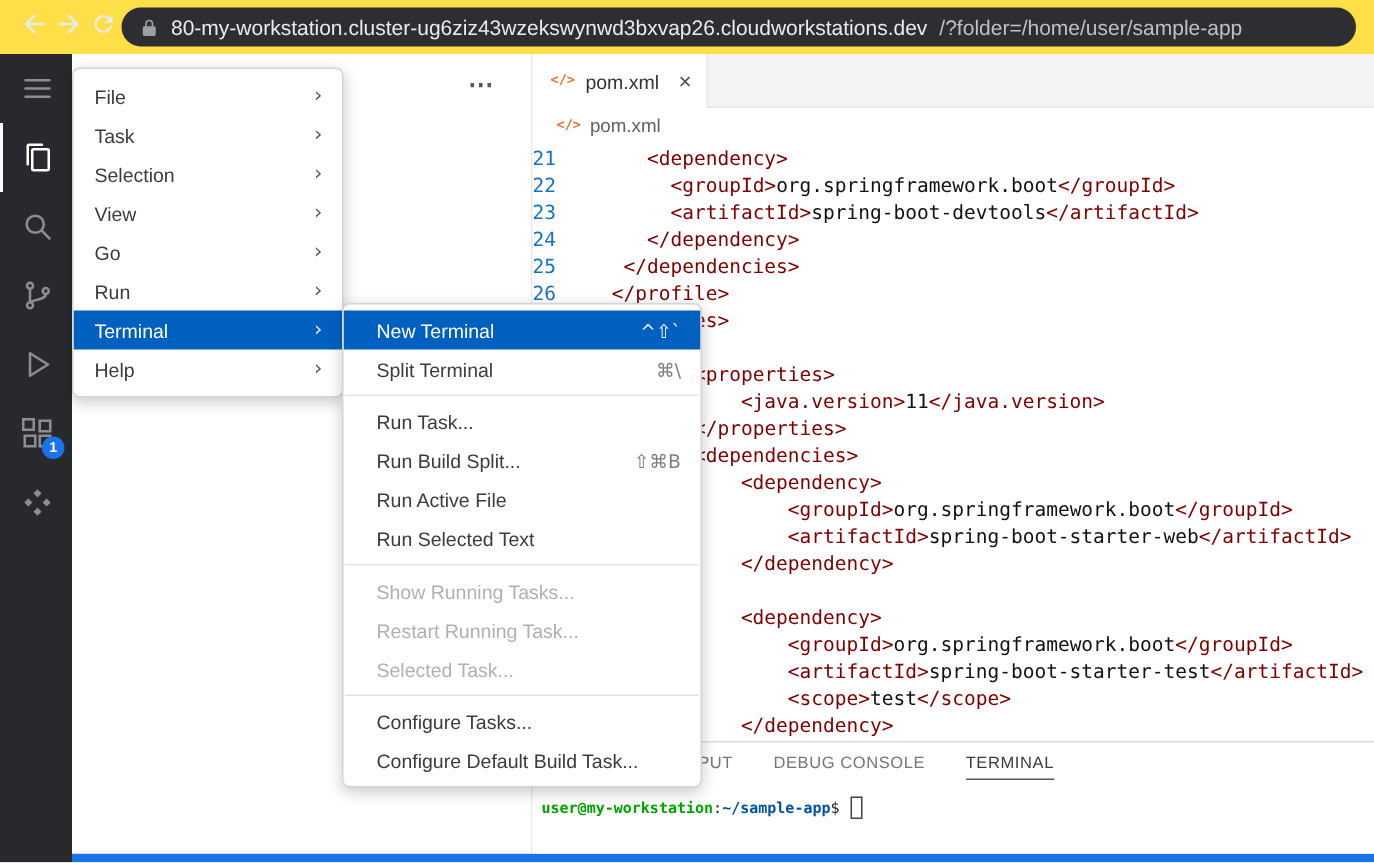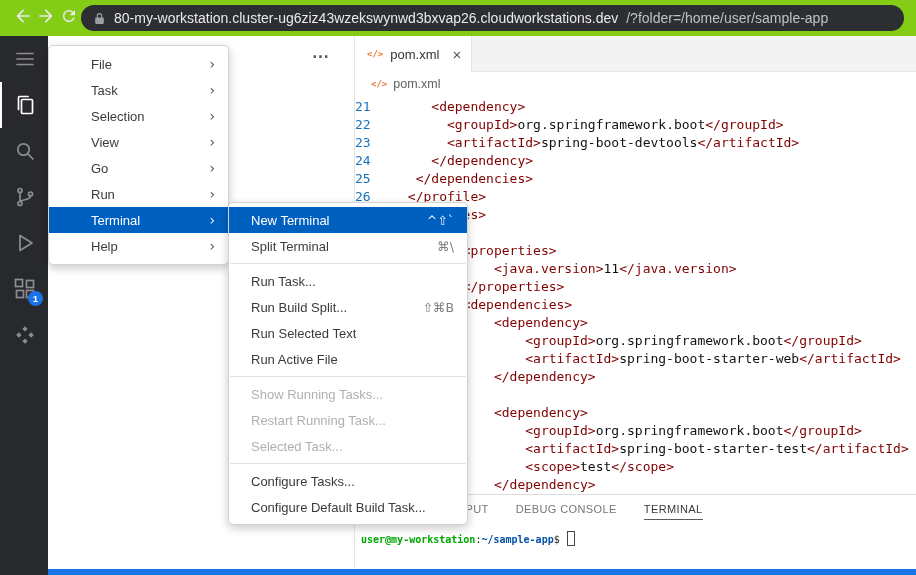--- a/index.html
+++ b/index.html
@@ -1,20 +1,20 @@
 <!DOCTYPE html>
 <html style="--hl: #0060c0; --status: #1a73e8; --badge: #1a73e8; --tag: #800000; --ln: #1673c2; --pg: #00a600; --pb: #0451a5;"><head>
 <meta charset="utf-8">
 <style>
   *{margin:0;padding:0;box-sizing:border-box}
   body{font-family:"Liberation Sans",sans-serif;background:#fff}
   #screen{position:relative;width:916px;height:575px;overflow:hidden;background:#fff}
 
   
-  #browser-bar{position:absolute;left:0;top:0;width:916px;height:36px;background:#84cc16;display:flex;align-items:center;gap:1px;padding:0 12px;z-index:150}
+  #browser-bar{position:absolute;left:0;top:0;width:916px;height:36px;background:#fde047;display:flex;align-items:center;gap:1px;padding:0 12px;z-index:150}
   .nav-btn{width:22px;height:22px;display:flex;align-items:center;justify-content:center;flex:0 0 auto}
   #url-bar{flex:1;height:26px;background:#2d2e31;border-radius:13px;display:flex;align-items:center;gap:8px;padding:0 12px;overflow:hidden;white-space:nowrap}
   #url-bar .host{color:#e8eaed;font-size:14px}
   #url-bar .path{color:#bdc1c6;font-size:14px}
 
   
   #activity-bar{position:absolute;left:0;top:36px;bottom:0;width:48px;background:#28292c;z-index:40;display:flex;flex-direction:column;align-items:stretch}
   .ab-item{height:46px;display:flex;align-items:center;justify-content:center;position:relative;color:#8a8d93;border-left:2px solid transparent}
   .ab-item.active{color:#fff;border-left-color:#fff}
   .ab-ic{display:flex}
@@ -49,21 +49,21 @@
   .cursor{display:inline-block;width:8px;height:15px;border:1px solid #444;vertical-align:middle;margin-left:7px;transform:translateY(-1px)}
 
   
   #status-bar{position:absolute;left:48px;right:0;bottom:0;height:6px;background:var(--status,#1a73e8)}
 
   
   .menu-panel{position:absolute;background:#fff;border:1px solid #d4d4d4;border-radius:5px;box-shadow:0 3px 10px rgba(0,0,0,.22);padding:5px 0;z-index:100;font-size:13px;color:#3b3b3b;overflow:hidden}
   #main-menu{left:48px;top:45px;width:181px;padding:5px 0}
   #terminal-submenu{left:228px;top:202px;width:240px;padding:4px 0}
   .menu-item{height:26px;display:flex;align-items:center;padding:0 13px 0 22px;cursor:pointer}
-  #main-menu .menu-item{padding-left:42px}
+  #main-menu .menu-item{padding-left:14px}
   .menu-item .mlabel{flex:0 1 auto;overflow:hidden;white-space:nowrap}
   .menu-item .sc,.menu-item .chev{margin-left:auto;color:#7d7d7d;font-family:"DejaVu Sans",sans-serif;font-size:12.5px}
   .menu-item .chev{font-size:14px;color:#555}
   .menu-item.hl{background:var(--hl,#0060c0);color:#fff}
   .menu-item.hl .sc,.menu-item.hl .chev{color:#e8f1ff}
   .menu-item.disabled{color:#b0b0b0;cursor:default}
   .menu-sep{height:1px;background:#e2e2e2;margin:4px 1px}
 </style>
 </head>
 <body>
@@ -234,24 +234,24 @@
       </div>
       <div class="menu-sep"></div>
       <div class="menu-item">
         <span class="mlabel">Run Task...</span>
       </div>
       <div class="menu-item">
         <span class="mlabel">Run Build Split...</span>
         <span class="sc">⇧⌘B</span>
       </div>
       <div class="menu-item">
+        <span class="mlabel">Run Active File</span>
+      </div>
+      <div class="menu-item">
         <span class="mlabel">Run Selected Text</span>
-      </div>
-      <div class="menu-item">
-        <span class="mlabel">Run Active File</span>
       </div>
       <div class="menu-sep"></div>
       <div class="menu-item disabled">
         <span class="mlabel">Show Running Tasks...</span>
       </div>
       <div class="menu-item disabled">
         <span class="mlabel">Restart Running Task...</span>
       </div>
       <div class="menu-item disabled">
         <span class="mlabel">Selected Task...</span>

